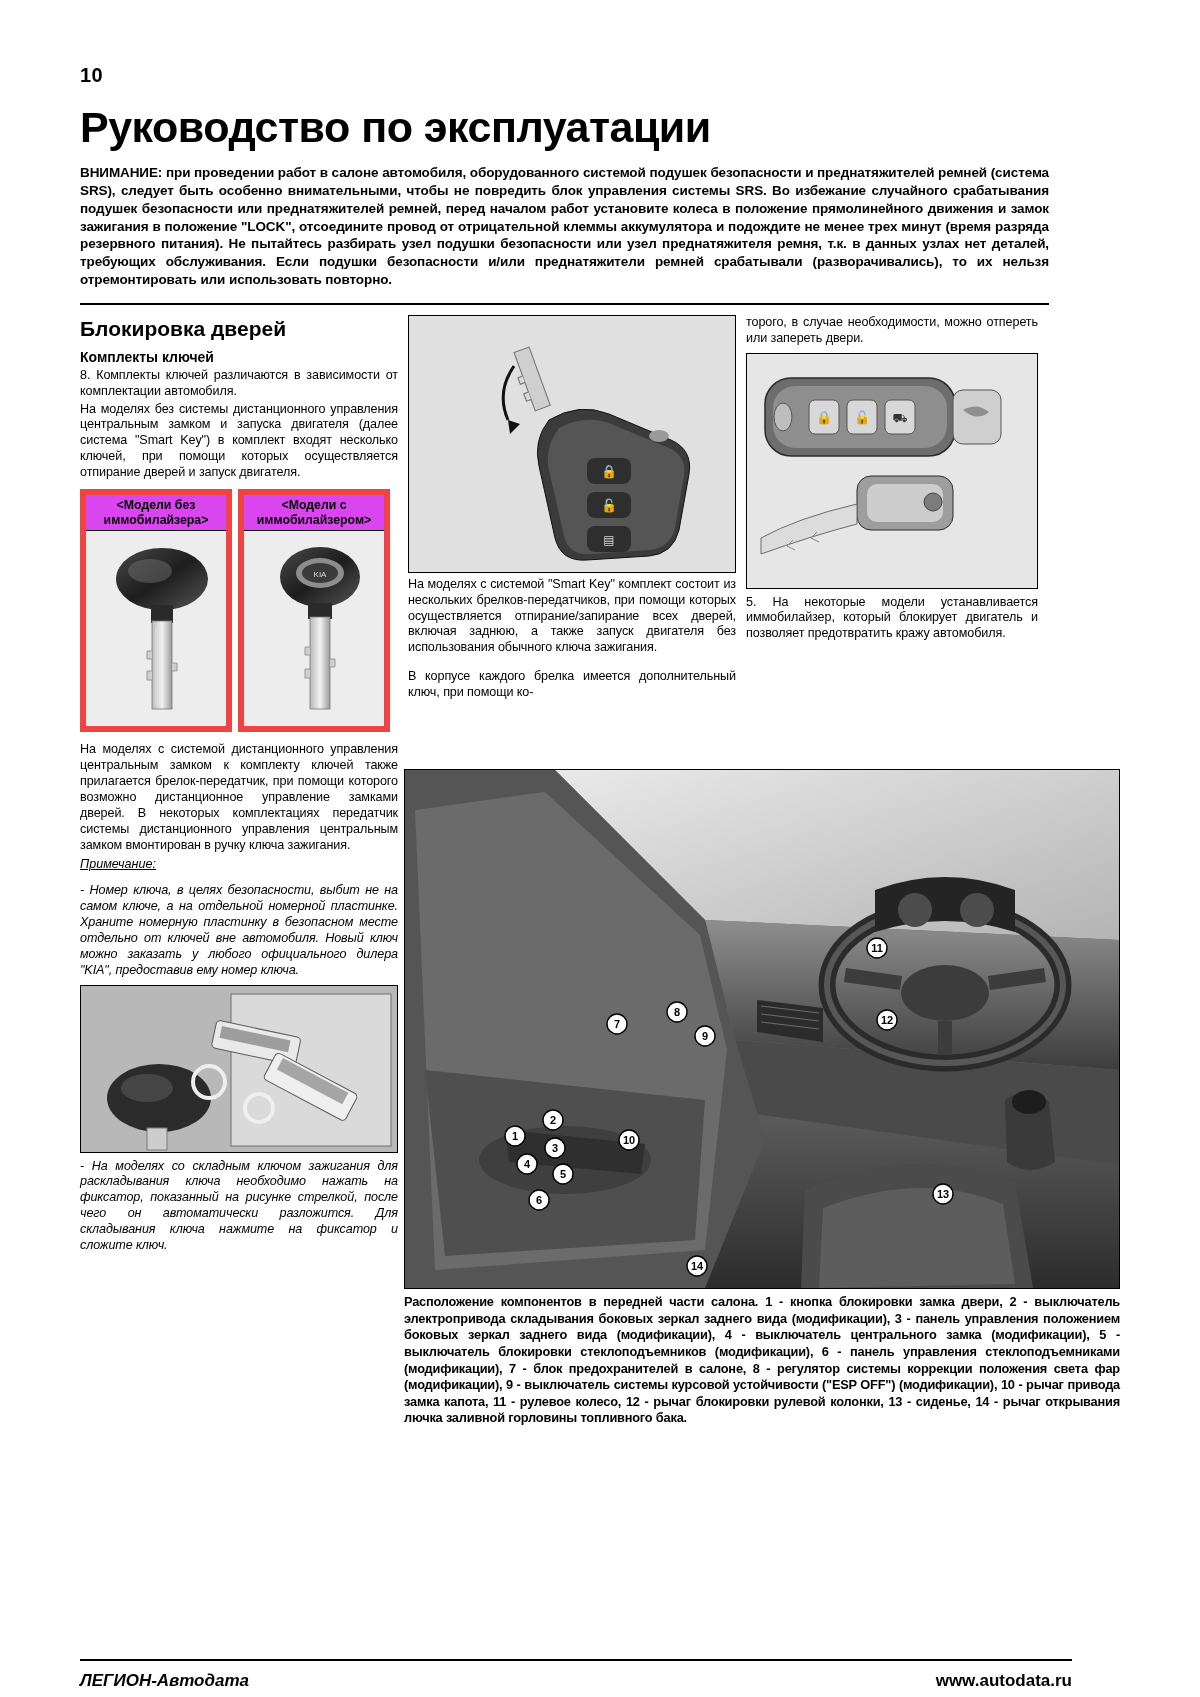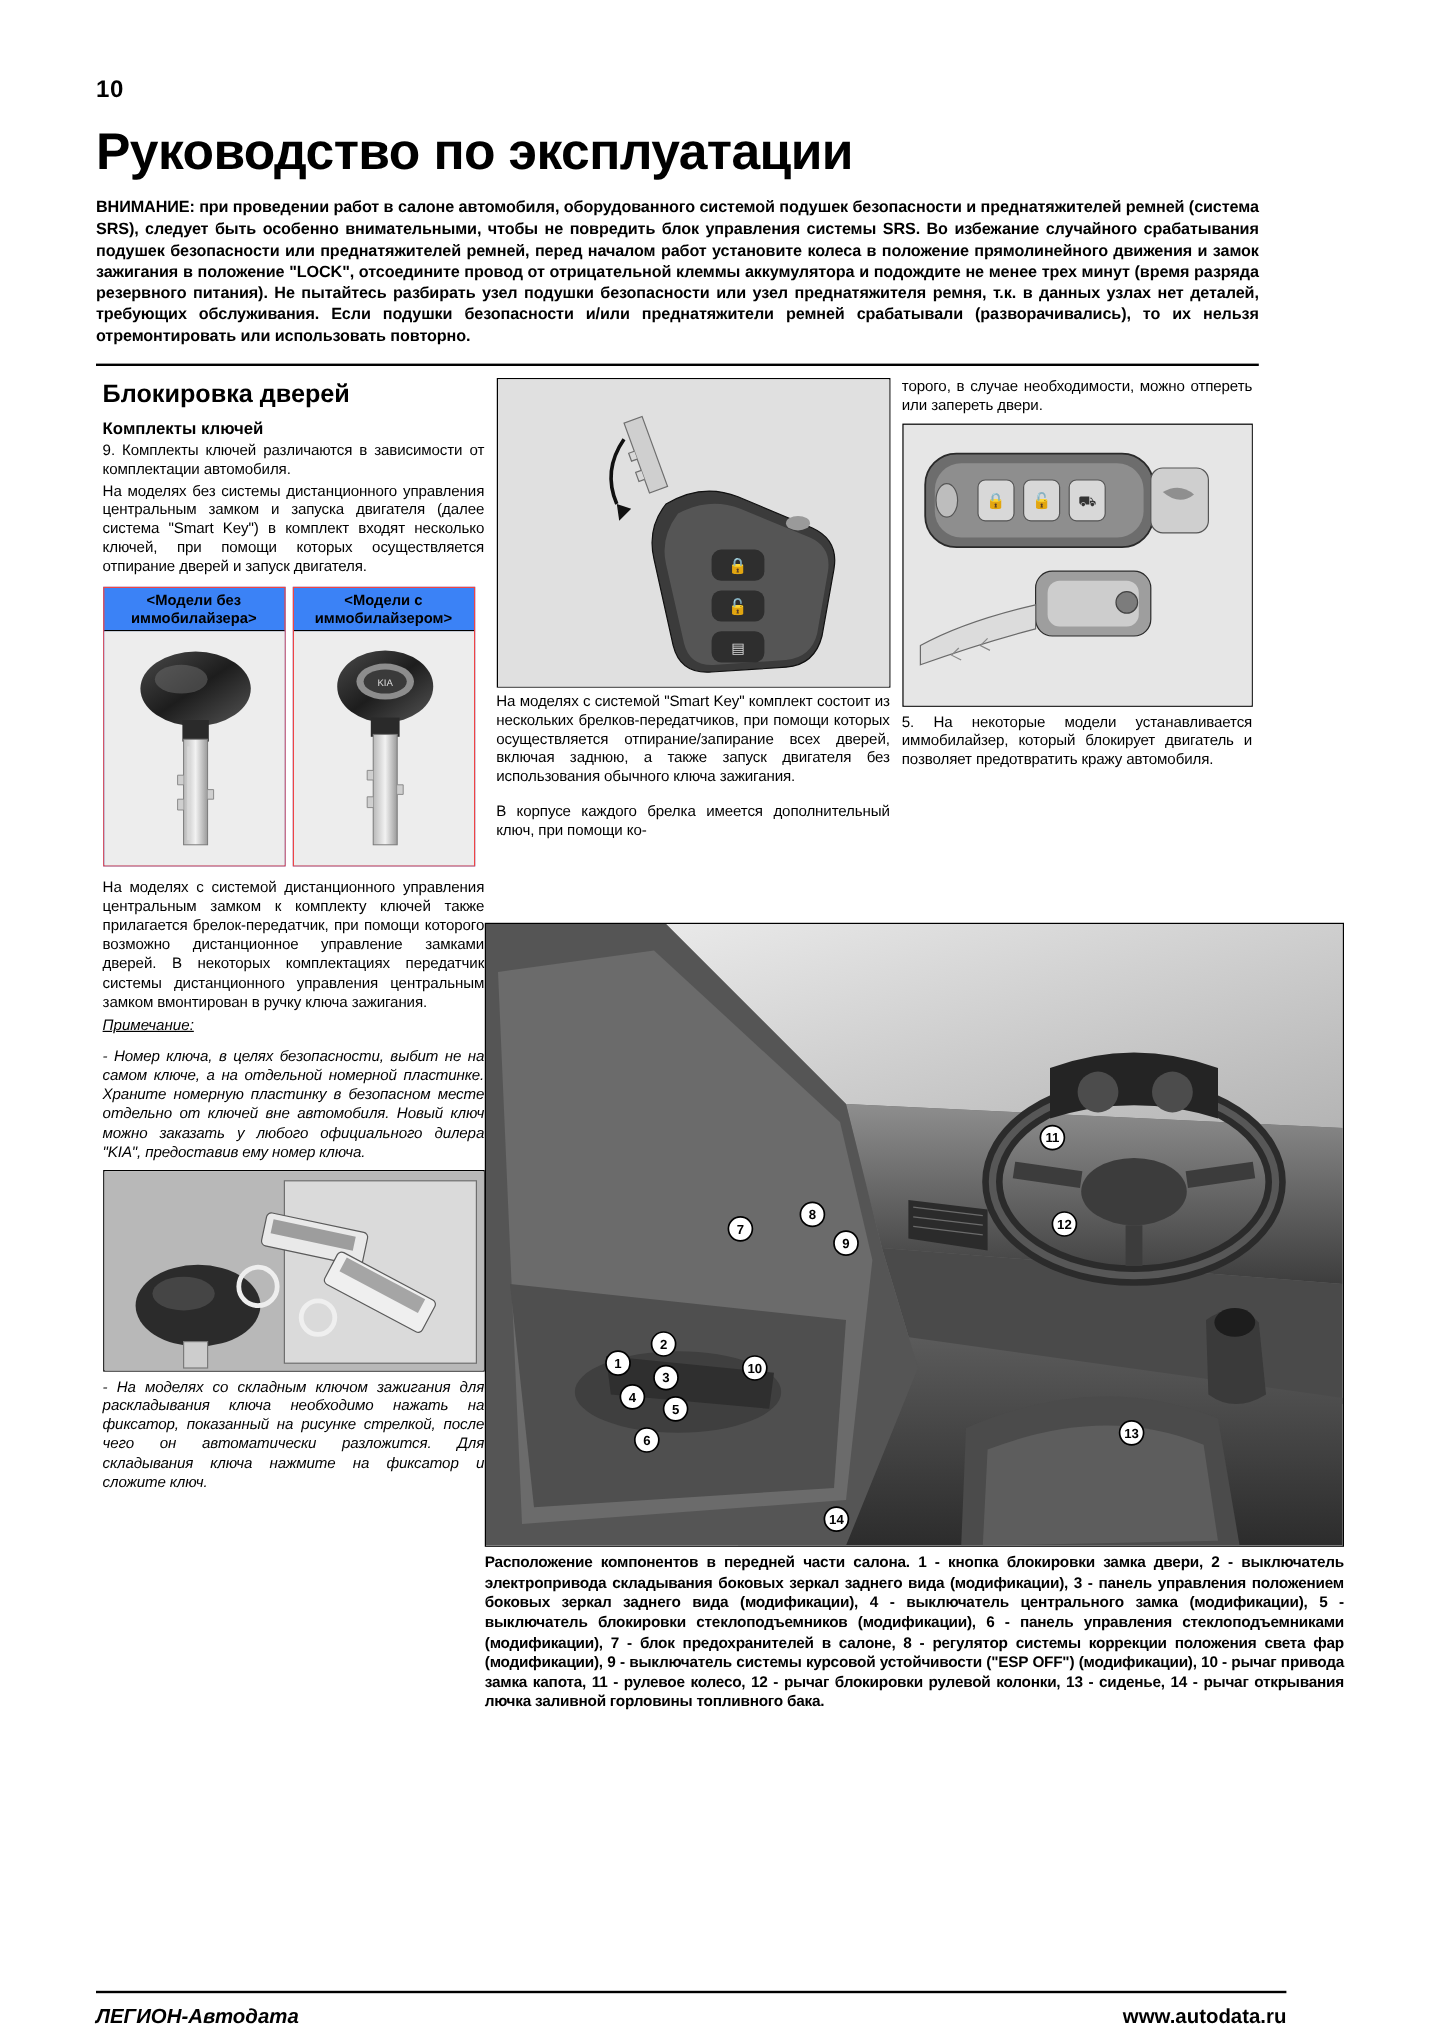--- a/index.html
+++ b/index.html
@@ -26,38 +26,38 @@
   }
   .warn {
     font-size:13.5px; line-height:1.32; text-align:justify;
     margin-bottom:14px; font-weight:bold; letter-spacing:-0.1px;
   }
   .warn .lbl { font-weight:bold; }
   .warn .body { font-weight:bold; }
   .hr { height:2px; background:#000; width:100%; margin:0 0 10px 0;}
 
   
-  .cols { display:flex; gap:10px;justify-content:center; }
+  .cols { display:flex; gap:10px; }
   .col-left { width:318px; }
   .col-mid  { width:328px; }
   .col-right{ width:292px; }
 
   h2.sect { font-size:21px; font-weight:bold; margin:2px 0 8px 0; }
   h3.sub  { font-size:14px; font-weight:bold; margin:0 0 3px 0; }
   p.t { font-size:12.6px; line-height:1.26; text-align:justify; margin:0 0 2px 0; letter-spacing:-0.1px;}
   p.ti { font-size:12.6px; line-height:1.26; text-align:justify; margin:0 0 2px 0; font-style:italic; letter-spacing:-0.1px;}
   .note-h { font-size:12.6px; font-style:italic; text-decoration:underline; margin:4px 0 12px 0;}
 
   
   .fig { border:1px solid #000; background:#e8e8e8; position:relative; overflow:hidden; }
   .figcap { font-size:12.6px; line-height:1.26; text-align:justify; margin-top:4px; letter-spacing:-0.1px;}
 
   
   .keybox-row { display:flex; gap:6px; margin:8px 0 10px 0; }
-  .keybox { width:152px; border:1px solid #ef4444; background:#3b82f6; }
+  .keybox { width:152px; border:6px solid #ef4444; background:#d946ef; }
   .keybox .hd { text-align:center; font-size:12.3px; font-weight:bold; padding:3px 2px; line-height:1.2;}
   .keybox .img { height:196px; border-top:1px solid #000; position:relative; background:
       linear-gradient(180deg,#f2f2f2 0%, #dcdcdc 100%); overflow:hidden;}
 
   
   .photo-left { height:168px; margin-top:6px; }
 
   
   .fig-key-fold { height:258px; }
   .fig-smart    { height:236px; }
@@ -91,21 +91,21 @@
   <div class="warn">
     <span class="lbl">ВНИМАНИЕ:</span><span class="body"> при проведении работ в салоне автомобиля, оборудованного системой подушек безопасности и преднатяжителей ремней (система SRS), следует быть особенно внимательными, чтобы не повредить блок управления системы SRS. Во избежание случайного срабатывания подушек безопасности или преднатяжителей ремней, перед началом работ установите колеса в положение прямолинейного движения и замок зажигания в положение "LOCK", отсоедините провод от отрицательной клеммы аккумулятора и подождите не менее трех минут (время разряда резервного питания). Не пытайтесь разбирать узел подушки безопасности или узел преднатяжителя ремня, т.к. в данных узлах нет деталей, требующих обслуживания. Если подушки безопасности и/или преднатяжители ремней срабатывали (разворачивались), то их нельзя отремонтировать или использовать повторно.</span>
   </div>
   <div class="hr"></div>
 
   <div class="cols">
 
     <div class="col-left">
       <h2 class="sect">Блокировка дверей</h2>
       <h3 class="sub">Комплекты ключей</h3>
-      <p class="t">9. Комплекты ключей различаются в зависимости от комплектации автомобиля.</p>
+      <p class="t">8. Комплекты ключей различаются в зависимости от комплектации автомобиля.</p>
       <p class="t">На моделях без системы дистанционного управления центральным замком и запуска двигателя (далее система "Smart Key") в комплект входят несколько ключей, при помощи которых осуществляется отпирание дверей и запуск двигателя.</p>
 
       <div class="keybox-row">
         <div class="keybox">
           <div class="hd">&lt;Модели без иммобилайзера&gt;</div>
           <div class="img">
             <svg viewBox="0 0 152 196" width="152" height="196">
               <defs>
                 <linearGradient id="kg1" x1="0" y1="0" x2="1" y2="1">
                   <stop offset="0" stop-color="#4a4a4a"></stop>

